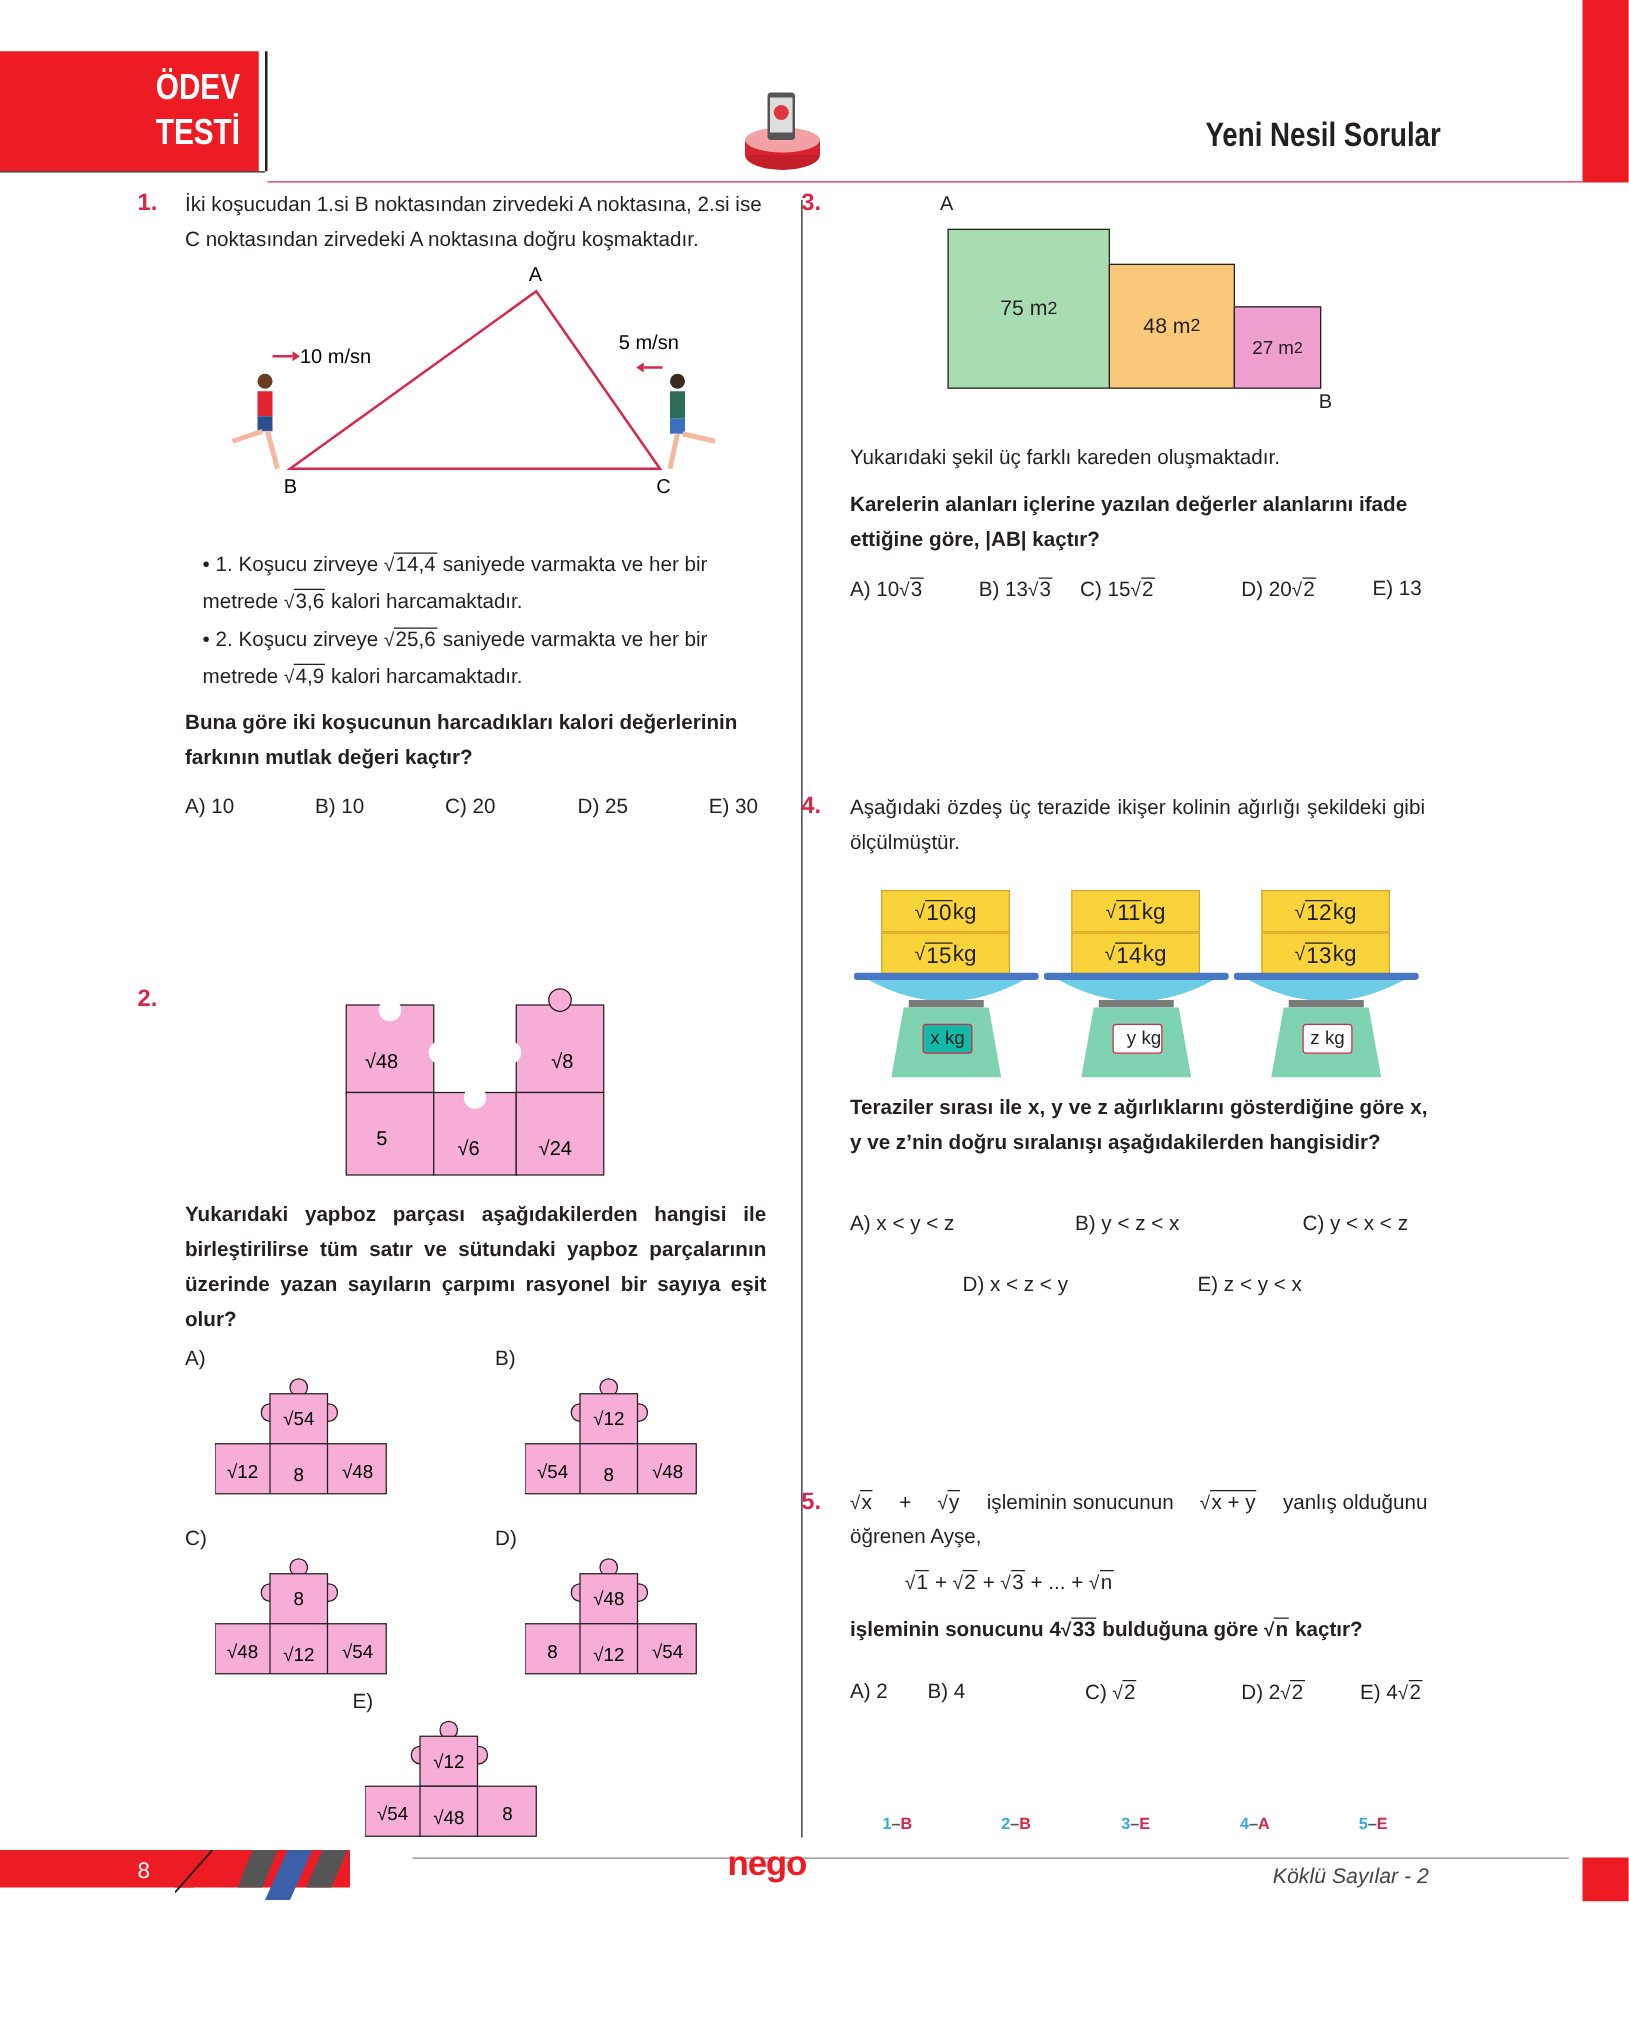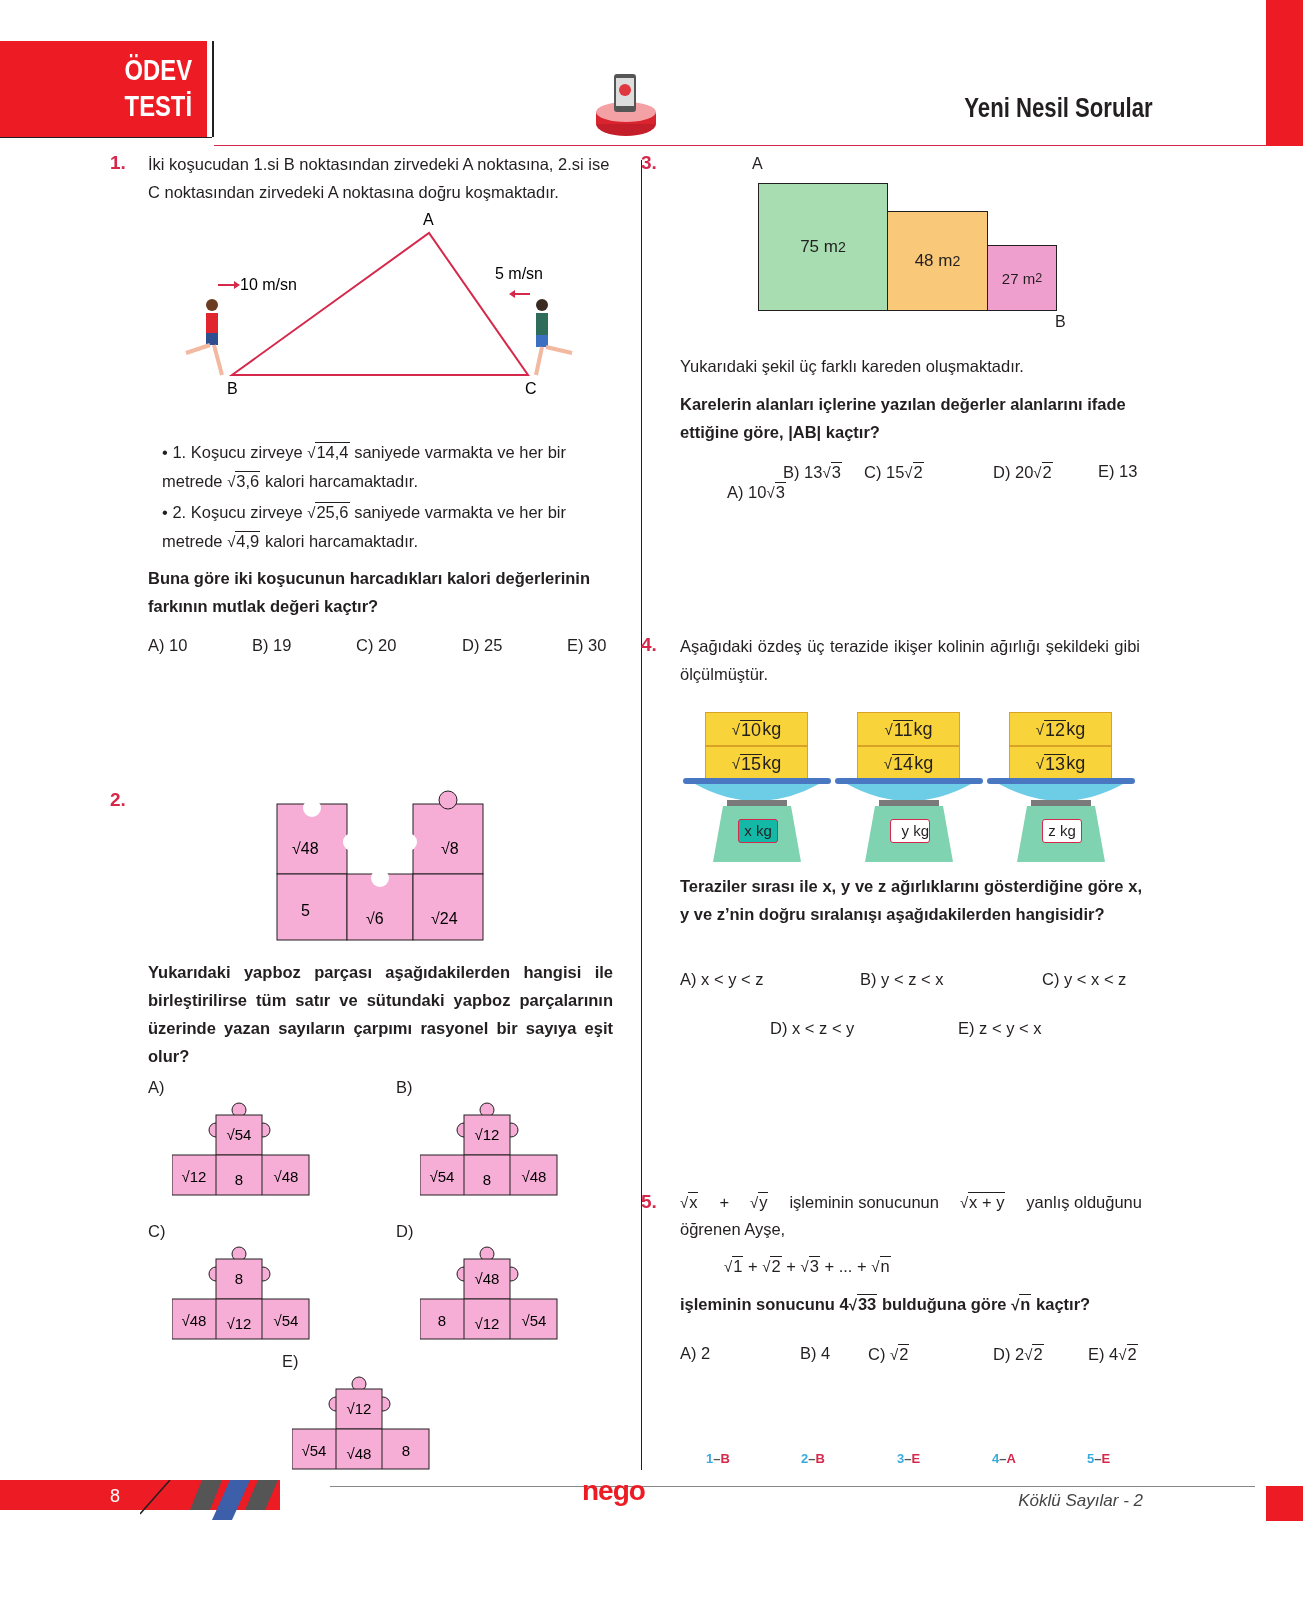--- a/index.html
+++ b/index.html
@@ -91,21 +91,21 @@
   </g>
 </svg>
 <div class="abs txt" style="left:162px;top:438px;width:450px">
   • <span>1. Koşucu zirveye </span><span class="rad">√</span><span class="sq">14,4</span><span> saniyede varmakta ve her bir metrede </span><span class="rad">√</span><span class="sq">3,6</span><span> kalori harcamaktadır.</span>
 </div>
 <div class="abs txt" style="left:162px;top:498px;width:450px">
   • <span>2. Koşucu zirveye </span><span class="rad">√</span><span class="sq">25,6</span><span> saniyede varmakta ve her bir metrede </span><span class="rad">√</span><span class="sq">4,9</span><span> kalori harcamaktadır.</span>
 </div>
 <div class="abs txt bold" style="left:148px;top:564px;width:465px">Buna göre iki koşucunun harcadıkları kalori değerlerinin farkının mutlak değeri kaçtır?</div>
 <div class="opt" style="left:148px;top:636px">A) 10</div>
-<div class="opt" style="left:252px;top:636px">B) 19</div>
+<div class="opt" style="left:252px;top:636px">B) 10</div>
 <div class="opt" style="left:356px;top:636px">C) 20</div>
 <div class="opt" style="left:462px;top:636px">D) 25</div>
 <div class="opt" style="left:567px;top:636px">E) 30</div>
 
 <div class="abs qnum" style="left:110px;top:789px">2.</div>
 <svg class="abs" style="left:276px;top:782px" width="210" height="160">
   <g fill="#f6aed6" stroke="#231f20" stroke-width="1">
     <rect x="1" y="22" width="70" height="70"></rect>
     <rect x="137" y="22" width="70" height="70"></rect>
     <circle cx="172" cy="18" r="9"></circle>
@@ -219,21 +219,21 @@
     <sup>2</sup>
   </div>
 <div class="sqbox" style="left:987px;top:245px;width:70px;height:66px;background:#ef9fce;font-size:15px">
     <span>27 m</span>
     <sup>2</sup>
   </div>
 <div class="abs" style="left:1055px;top:313px;font-size:16px">B</div>
 <div class="abs txt" style="left:680px;top:352px">Yukarıdaki şekil üç farklı kareden oluşmaktadır.</div>
 <div class="abs txt bold" style="left:680px;top:390px;width:460px">Karelerin alanları içlerine yazılan değerler alanlarını ifade ettiğine göre, |AB| kaçtır?</div>
 <div id="q3-opts">
-    <div class="opt" style="left: 680px; top: 482px; margin-left: 47px;"><span>A) 10</span><span class="rad">√</span><span class="sq">3</span></div>
+    <div class="opt" style="left: 680px; top: 462px;"><span>A) 10</span><span class="rad">√</span><span class="sq">3</span></div>
     <div class="opt" style="left: 783px; top: 462px;"><span>B) 13</span><span class="rad">√</span><span class="sq">3</span></div>
     <div class="opt" style="left: 864px; top: 462px;"><span>C) 15</span><span class="rad">√</span><span class="sq">2</span></div>
     <div class="opt" style="left: 993px; top: 462px;"><span>D) 20</span><span class="rad">√</span><span class="sq">2</span></div>
     <div class="opt" style="left: 1098px; top: 462px;"><span>E) 13</span></div>
   </div>
 
 <div class="abs qnum" style="left:641px;top:634px">4.</div>
 <div class="abs txt" style="left:680px;top:632px;width:460px;text-align:justify">Aşağıdaki özdeş üç terazide ikişer kolinin ağırlığı şekildeki gibi ölçülmüştür.</div>
 <div id="q4-scales">
     <div class="abs" style="left: 683px; top: 712px; width: 150px; height: 150px;">
@@ -312,21 +312,21 @@
 </div>
 <div class="abs txt" style="left:680px;top:1215px">öğrenen Ayşe,</div>
 <div class="abs txt" style="left:724px;top:1252px">
   <span class="rad">√</span><span class="sq">1</span> + <span class="rad">√</span><span class="sq">2</span> + <span class="rad">√</span><span class="sq">3</span> + ... + <span class="rad">√</span><span class="sq">n</span>
 </div>
 <div class="abs txt bold" style="left:680px;top:1290px">
   <span>işleminin sonucunu 4</span><span class="rad">√</span><span class="sq">33</span><span> bulduğuna göre </span><span class="rad">√</span><span class="sq">n</span><span> kaçtır?</span>
 </div>
 <div id="q5-opts">
     <div class="opt" style="left: 680px; top: 1344px;"><span>A) 2</span></div>
-    <div class="opt" style="left: 800px; top: 1344px; text-align: center;"><span>B) 4</span></div>
+    <div class="opt" style="left: 742px; top: 1344px; text-align: center;"><span>B) 4</span></div>
     <div class="opt" style="left: 868px; top: 1344px;"><span>C) </span><span class="rad">√</span><span class="sq">2</span></div>
     <div class="opt" style="left: 973px; top: 1344px; margin-left: 20px;"><span>D) 2</span><span class="rad">√</span><span class="sq">2</span></div>
     <div class="opt" style="left: 1088px; top: 1344px;"><span>E) 4</span><span class="rad">√</span><span class="sq">2</span></div>
   </div>
 
 <div id="answers">
     <div class="ans" style="left: 706px; top: 1451px;"><span class="n">1</span><span style="color:#555">–</span><span class="l">B</span></div>
     <div class="ans" style="left: 801px; top: 1451px;"><span class="n">2</span><span style="color:#555">–</span><span class="l">B</span></div>
     <div class="ans" style="left: 897px; top: 1451px;"><span class="n">3</span><span style="color:#555">–</span><span class="l">E</span></div>
     <div class="ans" style="left: 992px; top: 1451px;"><span class="n">4</span><span style="color:#555">–</span><span class="l">A</span></div>

